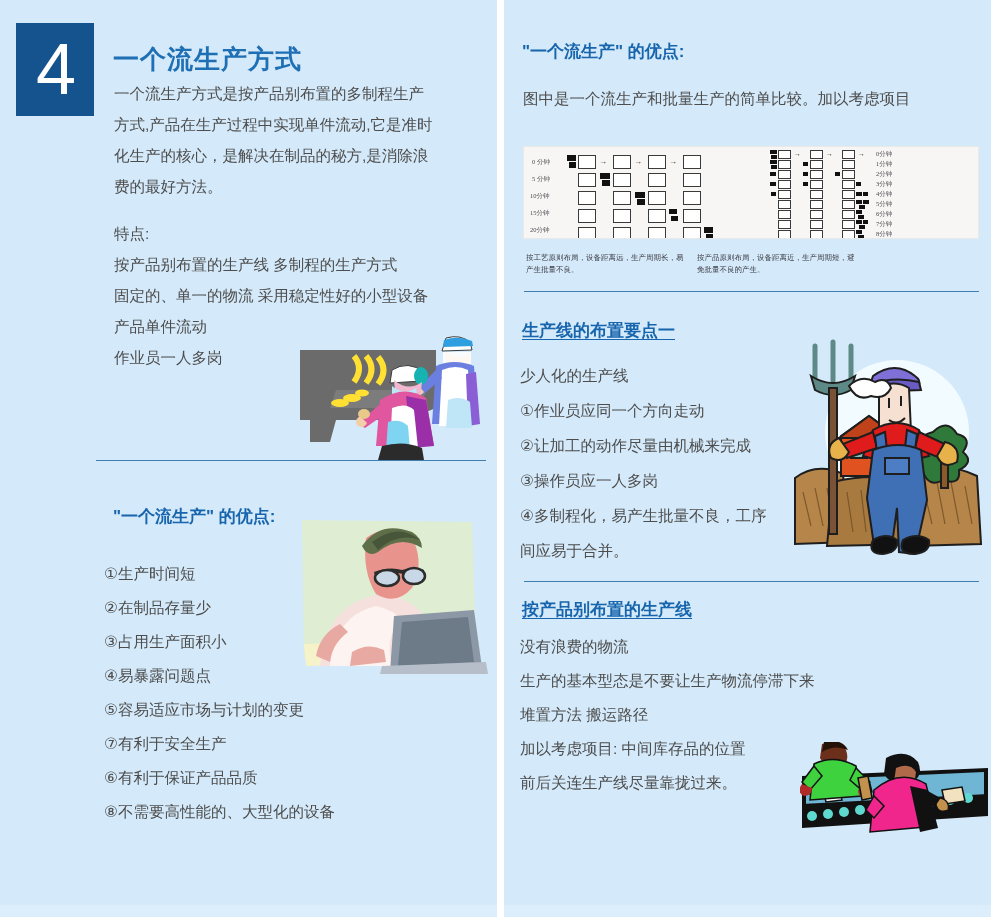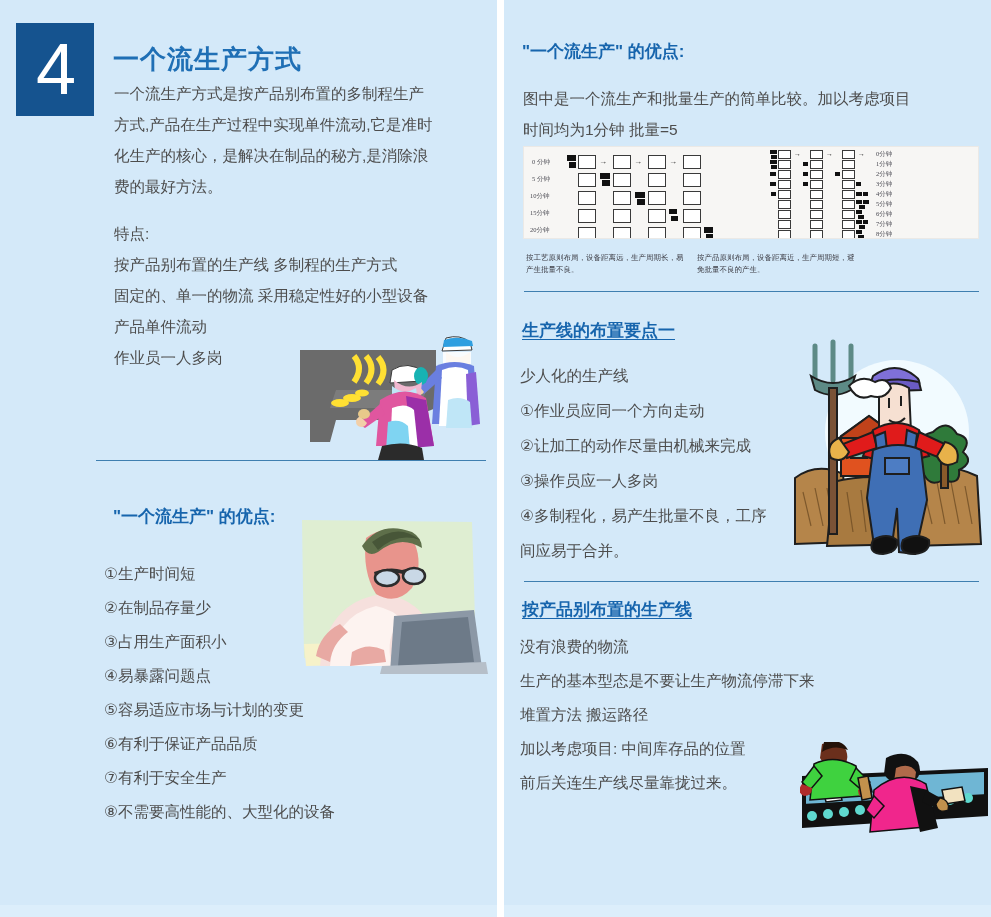--- a/index.html
+++ b/index.html
@@ -199,22 +199,22 @@
   <div class="rule" style="left:96px; top:460px; width:390px;"></div>
 
   <div class="h-sub" style="left:113px; top:505px;">"一个流生产" 的优点:</div>
 
   <div class="body-text" style="left:104px; top:557px; width:390px; line-height:34px;">
     <div class="line">①生产时间短</div>
     <div class="line">②在制品存量少</div>
     <div class="line">③占用生产面积小</div>
     <div class="line">④易暴露问题点</div>
     <div class="line">⑤容易适应市场与计划的变更</div>
+    <div class="line">⑦有利于安全生产</div>
     <div class="line">⑥有利于保证产品品质</div>
-    <div class="line">⑦有利于安全生产</div>
     <div class="line">⑧不需要高性能的、大型化的设备</div>
   </div>
 
   <svg class="illus" style="left:286px; top:516px;" width="208" height="158" viewBox="0 0 208 158">
     <rect x="0" y="0" width="208" height="158" fill="#d4e9f9"></rect>
     <path d="M16 4 L186 6 L190 136 L18 142 Z" fill="#dfeed2"></path>
     <path d="M18 128 L190 124 L192 146 L20 150 Z" fill="#f6f2c9"></path>
 
     <path d="M34 150 q6 -64 62 -72 q52 6 60 70 z" fill="#f6e0dd"></path>
     <path d="M44 150 q4 -50 46 -60 q18 4 26 14 q-18 16 -10 46 z" fill="#fdf3f0"></path>
@@ -236,21 +236,20 @@
   </svg>
 
   <div class="col" id="col-right">
     <div class="bottom-strip"></div>
   </div>
 
   <div class="h-sub" style="left:522px; top:40px;">"一个流生产" 的优点:</div>
 
   <div class="body-text" style="left:523px; top:83px; width:460px;">
     <div class="line">图中是一个流生产和批量生产的简单比较。加以考虑项目</div>
-    <div class="line">时间均为1分钟   批量=5</div>
   </div>
 
   <div id="diagram">
 
     <div class="dgm-half" style="left:0; width:236px;">
       <div class="tick-label" style="left:8px;  top:11px;">0 分钟</div>
       <div class="tick-label" style="left:8px;  top:28px;">5 分钟</div>
       <div class="tick-label" style="left:6px;  top:45px;">10分钟</div>
       <div class="tick-label" style="left:6px;  top:62px;">15分钟</div>
       <div class="tick-label" style="left:6px;  top:79px;">20分钟</div>

